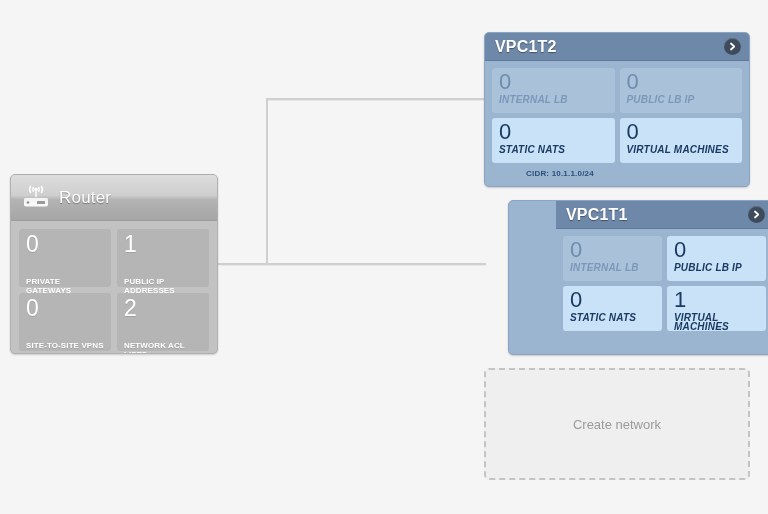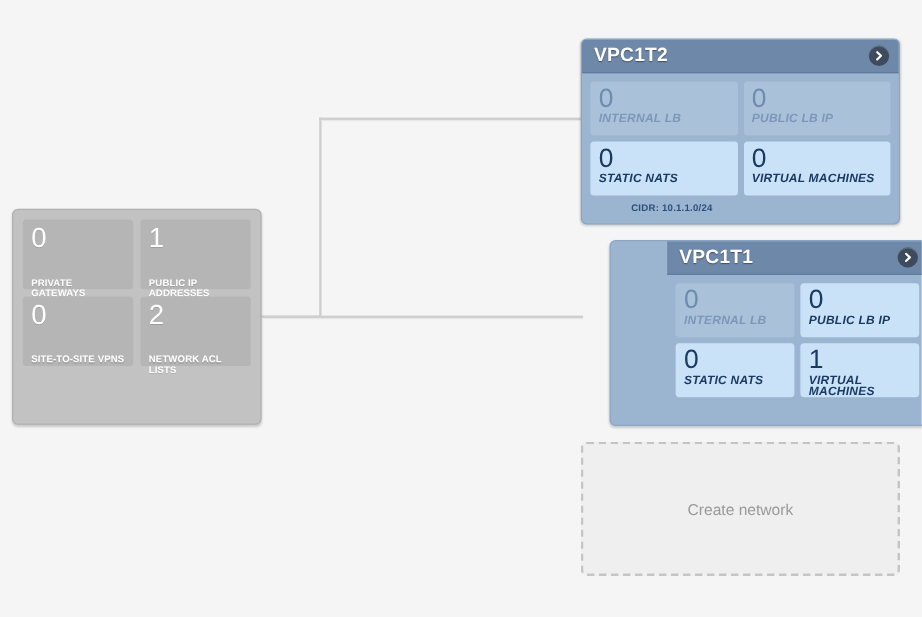--- a/index.html
+++ b/index.html
@@ -220,20 +220,39 @@
 <div id="canvas">
 
   <div class="conn conn-h" style="left:218px; top:263px; width:50px;"></div>
   <div class="conn conn-v" style="left:266px; top:98px; height:167px;"></div>
   <div class="conn conn-h" style="left:266px; top:98px; width:220px;"></div>
   <div class="conn conn-h" style="left:218px; top:263px; width:268px;"></div>
   <div class="conn-hl" style="left:268px; top:100px; width:218px; height:1px;"></div>
   <div class="conn-hl" style="left:220px; top:265px; width:266px; height:1px;"></div>
 
   <div class="card" id="router-card">
+    <div id="router-header">
+      <div id="router-icon">
+        <svg width="30" height="30" viewBox="0 0 30 30" aria-hidden="true">
+          <g fill="none" stroke="#ffffff" stroke-width="1.6" stroke-linecap="round" opacity="0.95">
+            <path d="M9.5 9.5 A6.2 6.2 0 0 1 9.5 3.4"></path>
+            <path d="M20.5 9.5 A6.2 6.2 0 0 0 20.5 3.4"></path>
+            <path d="M12.3 8.2 A3.2 3.2 0 0 1 12.3 4.7"></path>
+            <path d="M17.7 8.2 A3.2 3.2 0 0 0 17.7 4.7"></path>
+          </g>
+          <circle cx="15" cy="6.5" r="1.7" fill="#ffffff" opacity="0.95"></circle>
+          <path d="M15 8.2 L15 14" stroke="#ffffff" stroke-width="1.5" opacity="0.95"></path>
+          <rect x="3" y="15" width="24" height="8.5" rx="2" ry="2" fill="#ffffff" opacity="0.92"></rect>
+          <rect x="3" y="15" width="24" height="4" rx="2" ry="2" fill="#efefef" opacity="0.5"></rect>
+          <circle cx="7" cy="19.5" r="1.3" fill="#8d8d8d"></circle>
+          <rect x="16" y="18" width="8" height="3" rx="0.6" fill="#9a9a9a"></rect>
+        </svg>
+      </div>
+      <span class="router-title">Router</span>
+    </div>
     <div id="router-body">
 
       <div class="rtile">
         <div class="num">0</div>
         <div class="lab">PRIVATE GATEWAYS</div>
       </div>
 
       <div class="rtile">
         <div class="num">1</div>
         <div class="lab">PUBLIC IP ADDRESSES</div>

